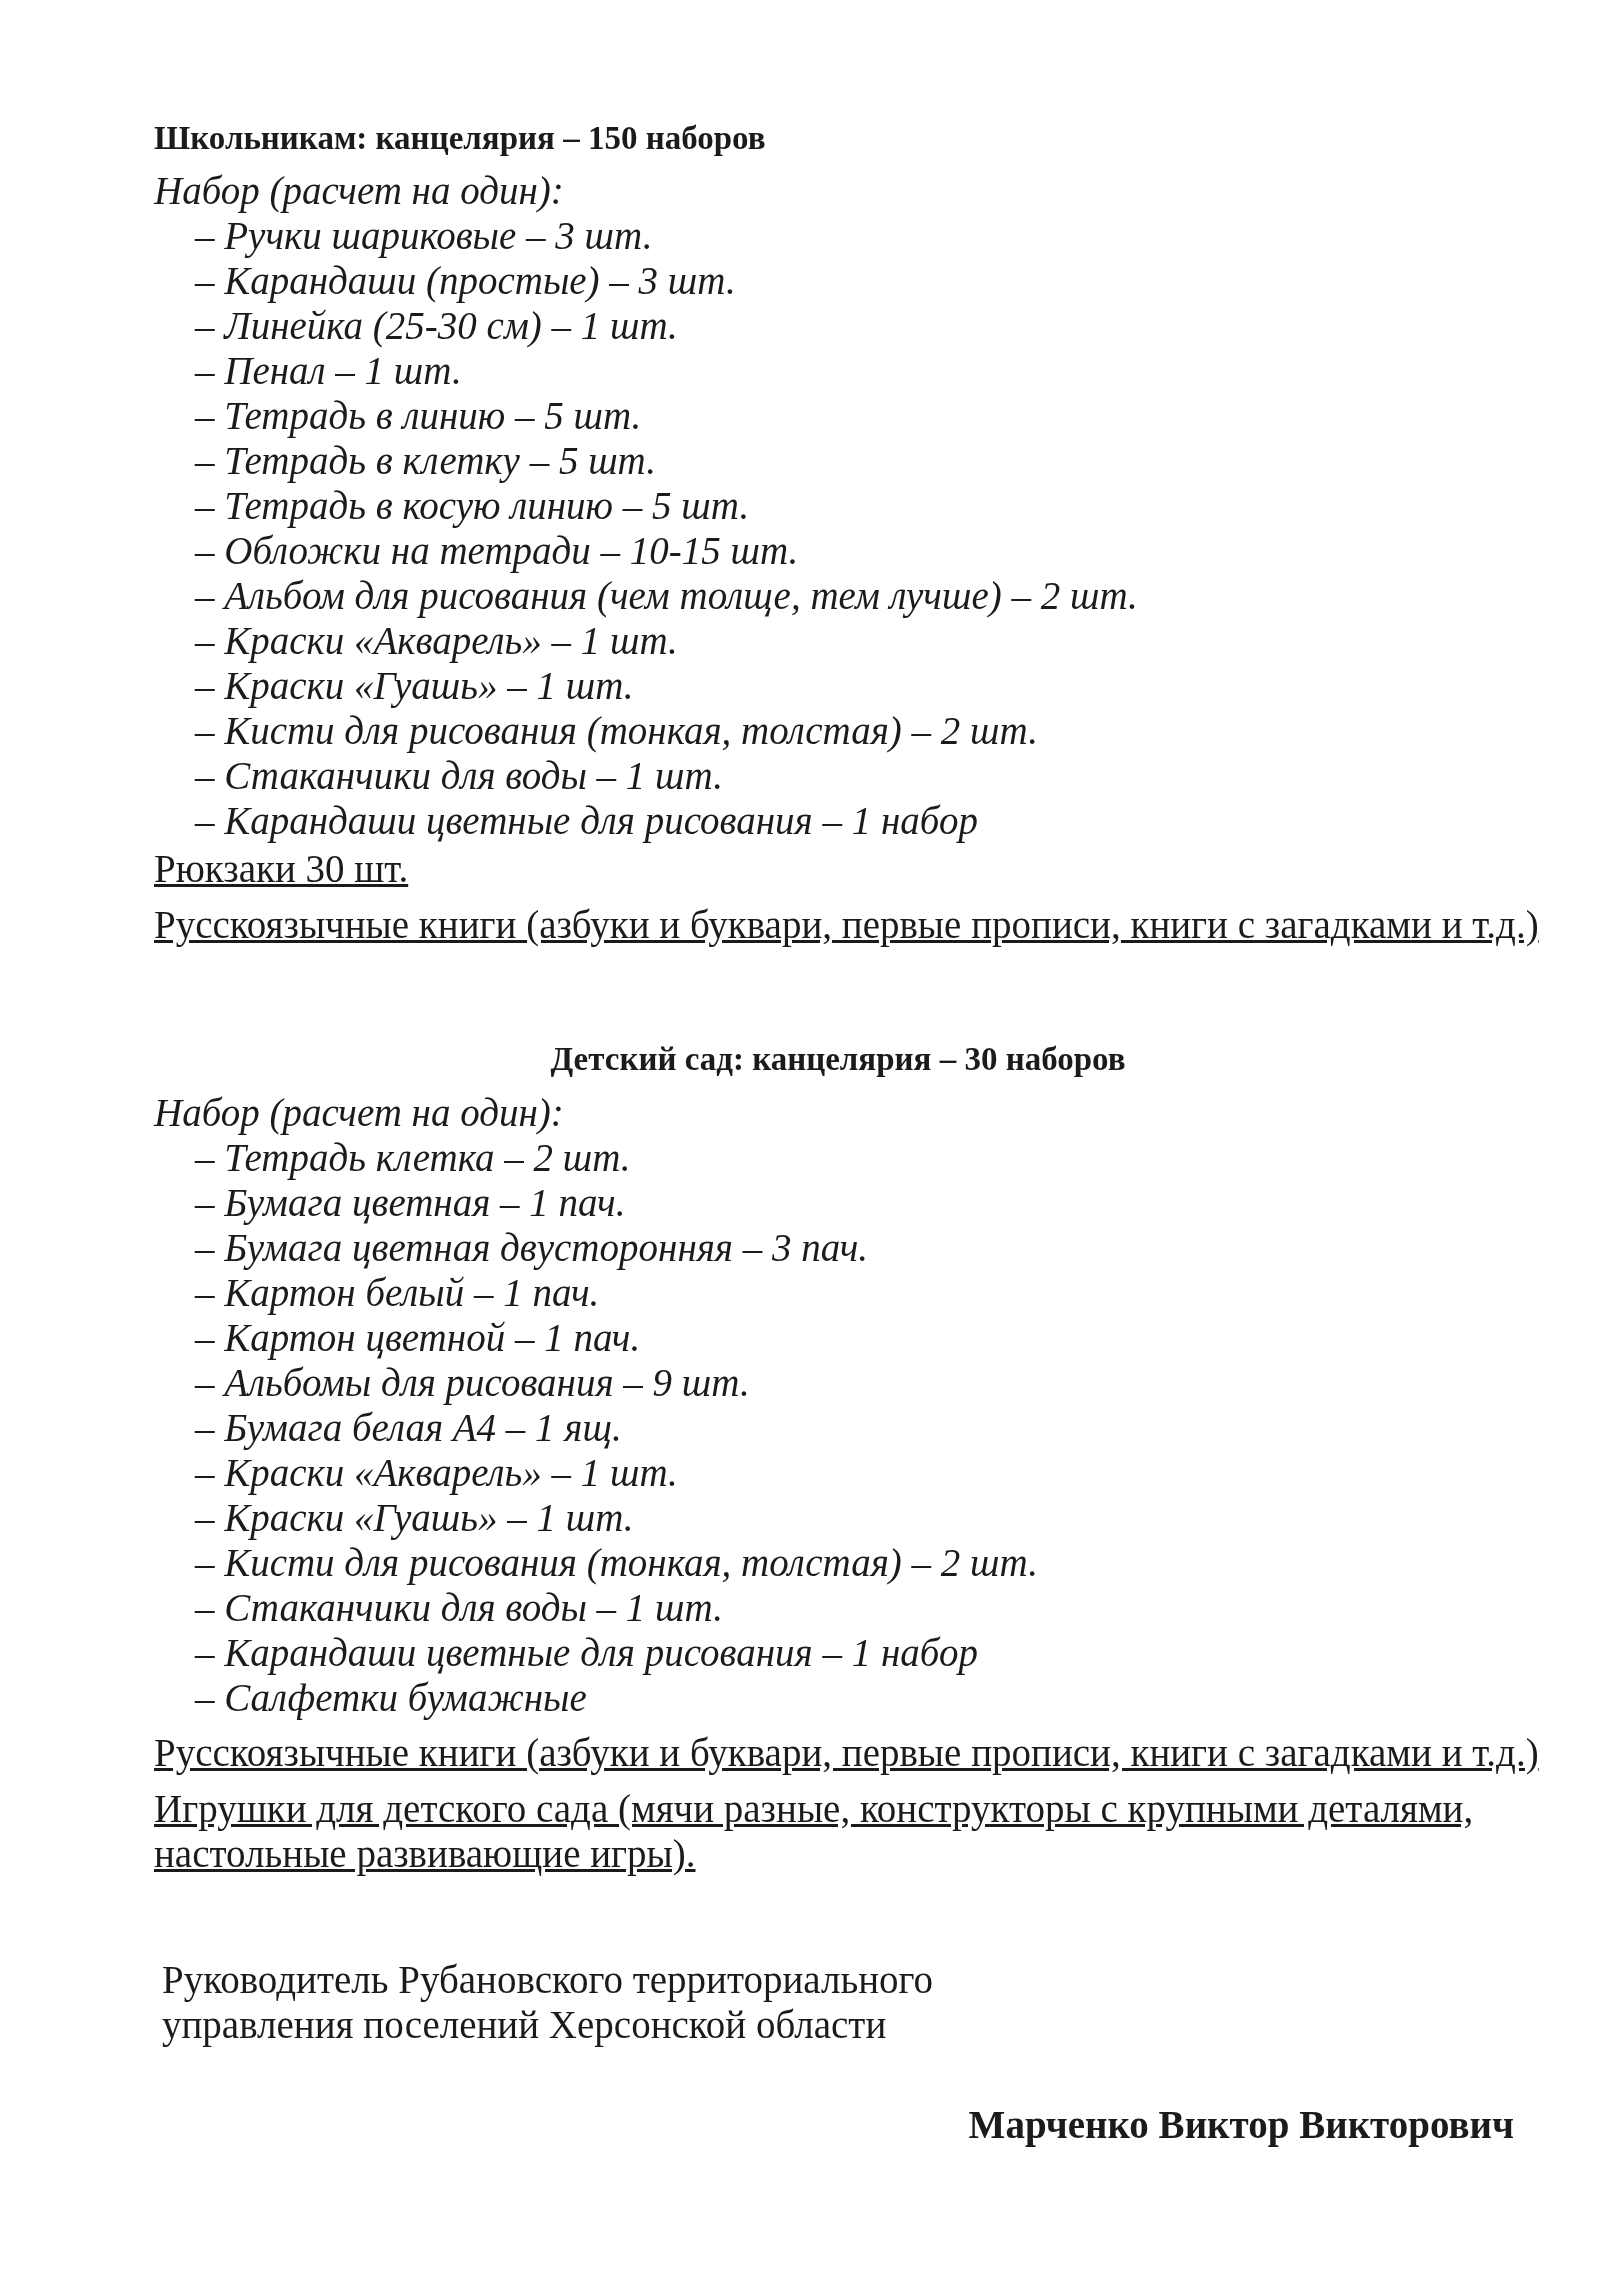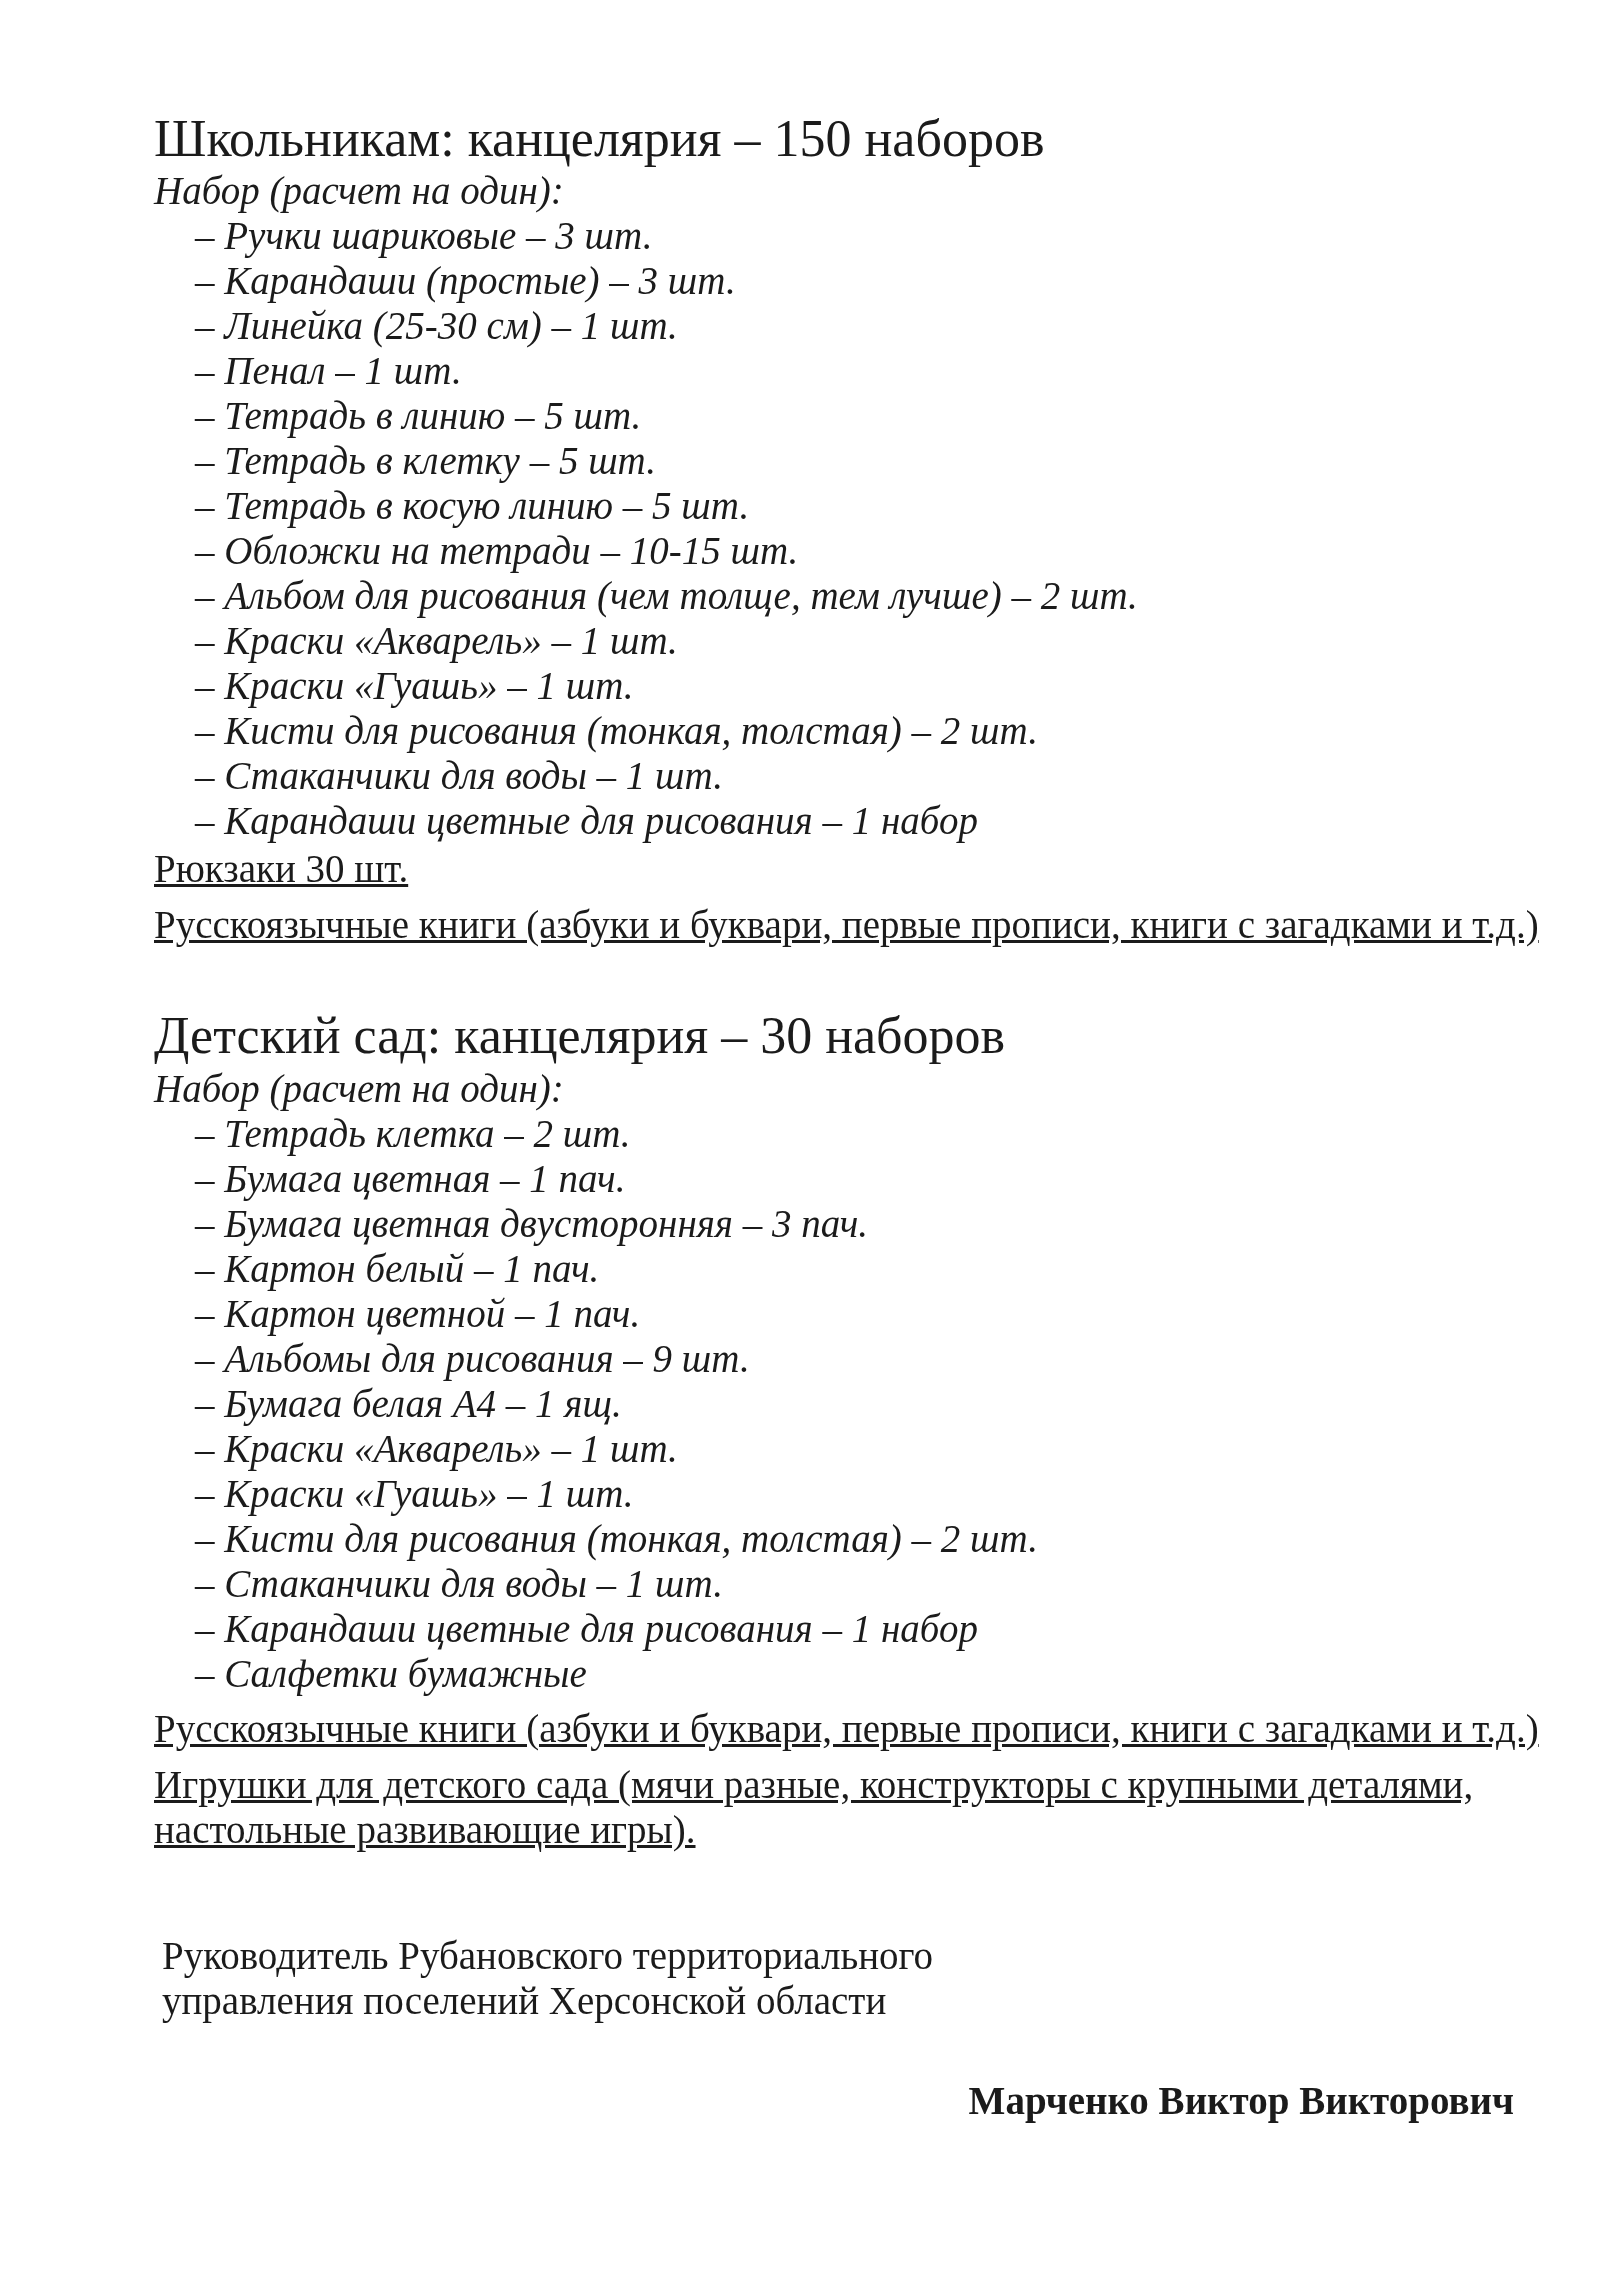--- a/index.html
+++ b/index.html
@@ -16,25 +16,25 @@
     padding: 116px 99px 0 154px;
     font-family: "Liberation Serif", "DejaVu Serif", serif;
     font-size: 39px;
     line-height: 45px;
     color: #1b1b1b;
     overflow: hidden;
   }
   .sec { margin: 0; padding: 0; }
   .sec-heading {
     margin: 0 0 7.2px 0;
-    font-size: 52px;
+    font-size: 33px;
     line-height: 45px;
-    font-weight: normal;
+    font-weight: bold;
   }
-  .sec-heading.gap-before { margin-top: 66px; }
+  .sec-heading.gap-before { margin-top: 90px; text-align: center; }
   .intro {
     margin: 0;
     font-style: italic;
   }
   .list { margin: 0; padding: 0; }
   .list-item {
     font-style: italic;
     padding-left: 41px;
   }
   .para { margin: 11.6px 0 0 0; text-decoration: underline; }

